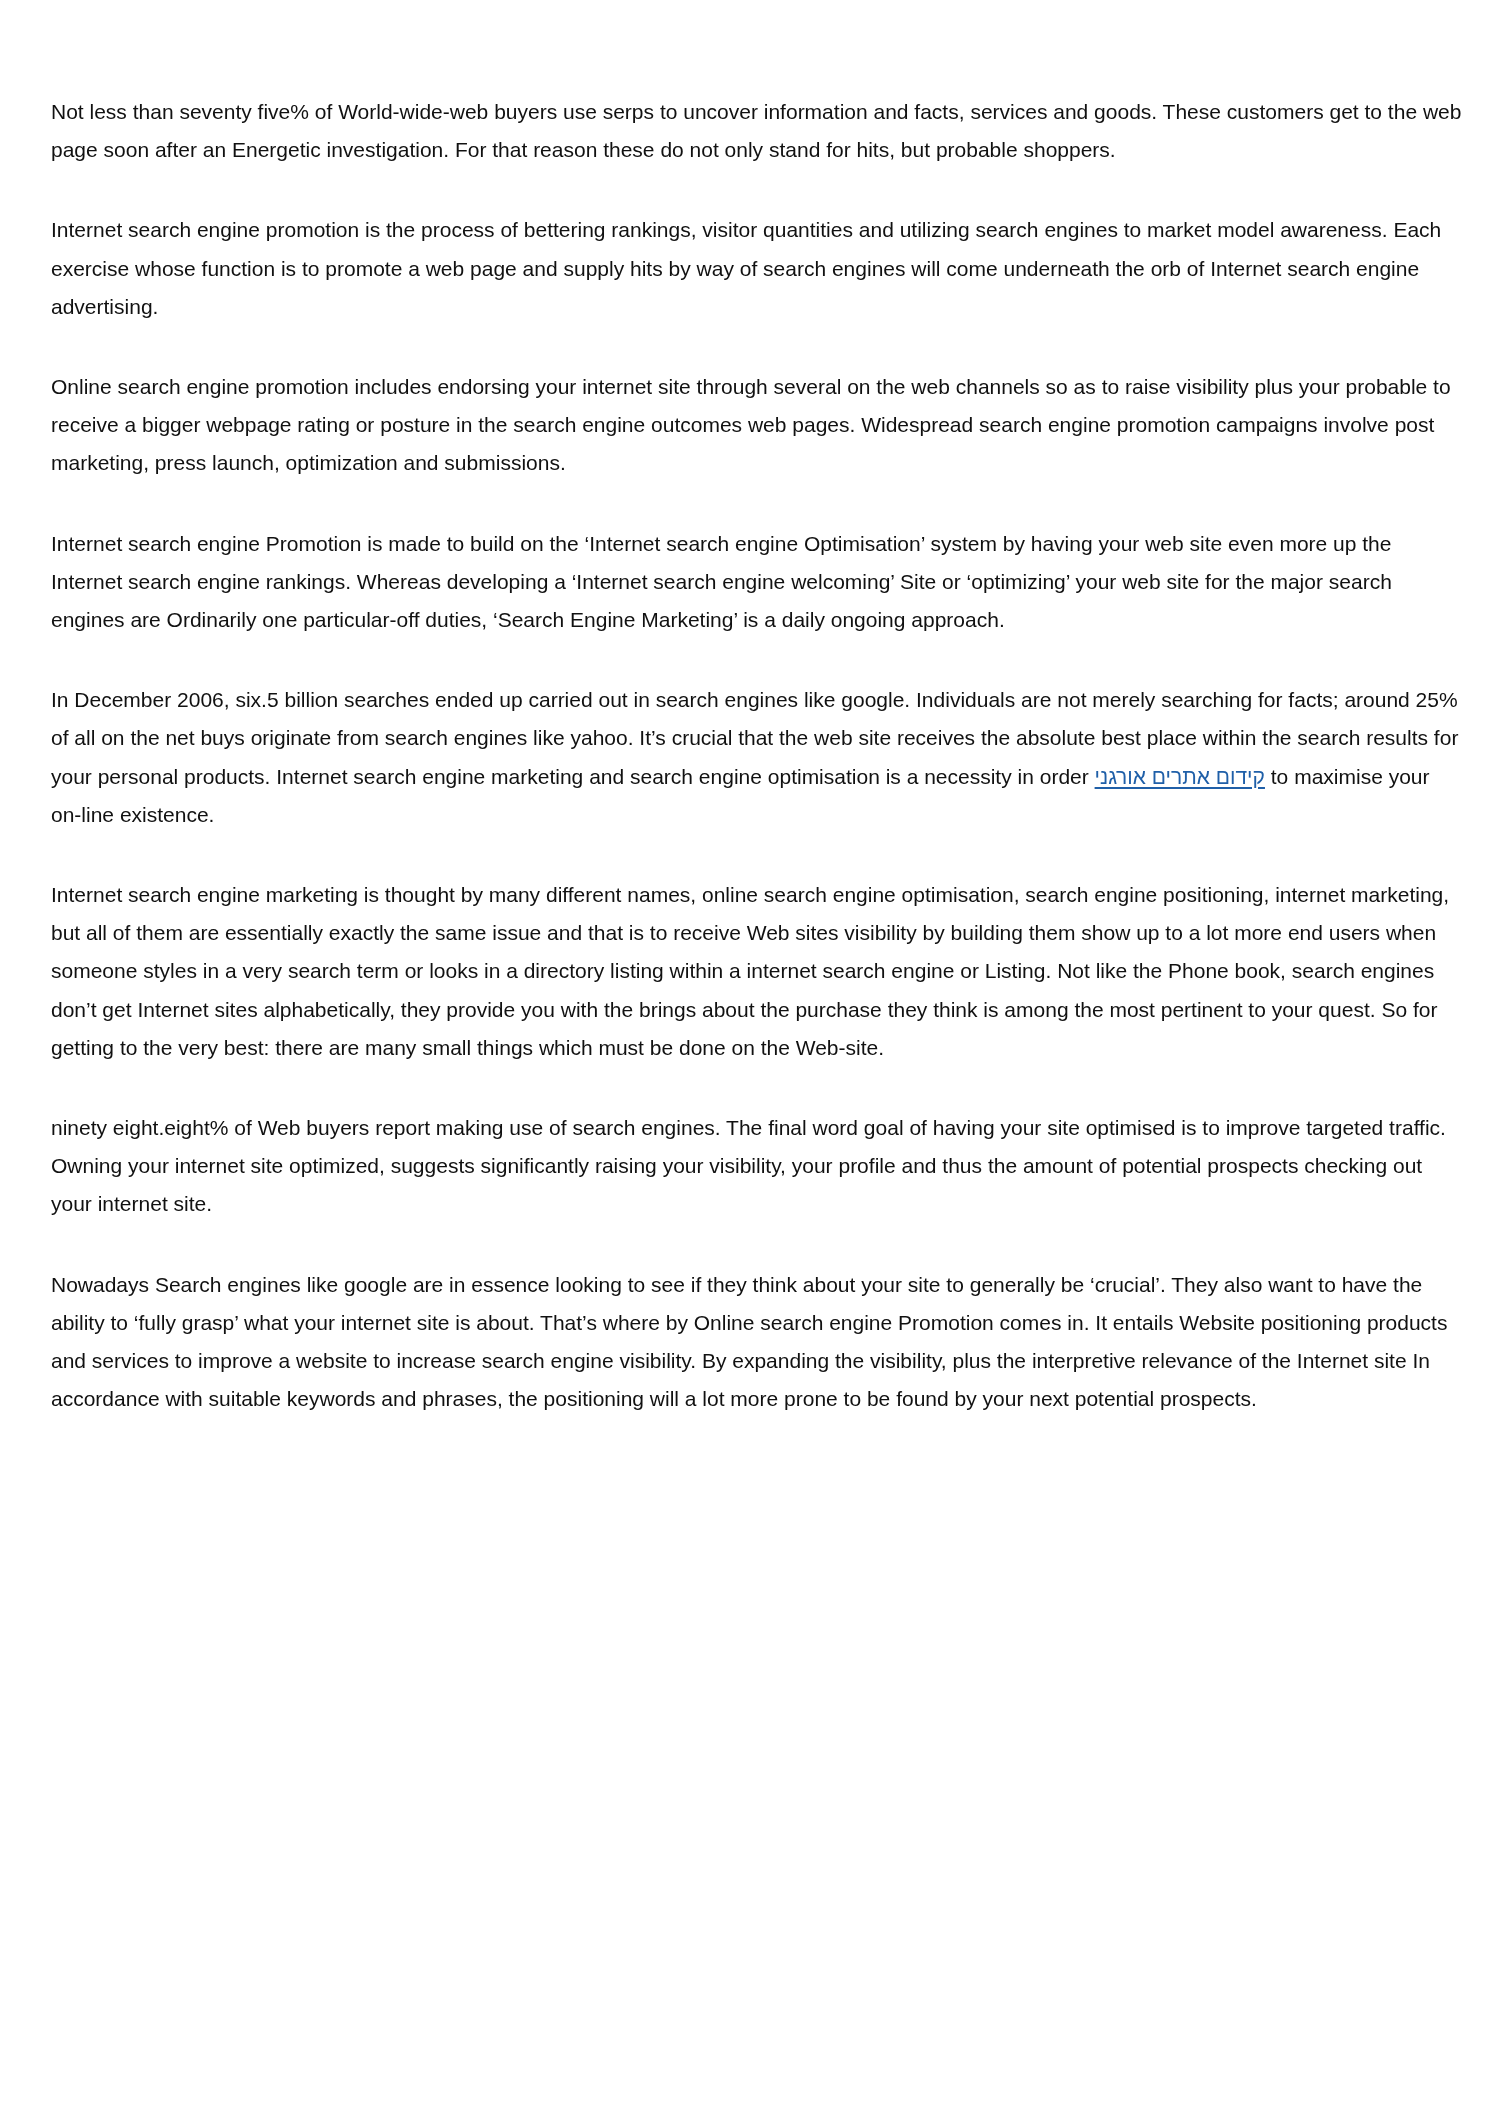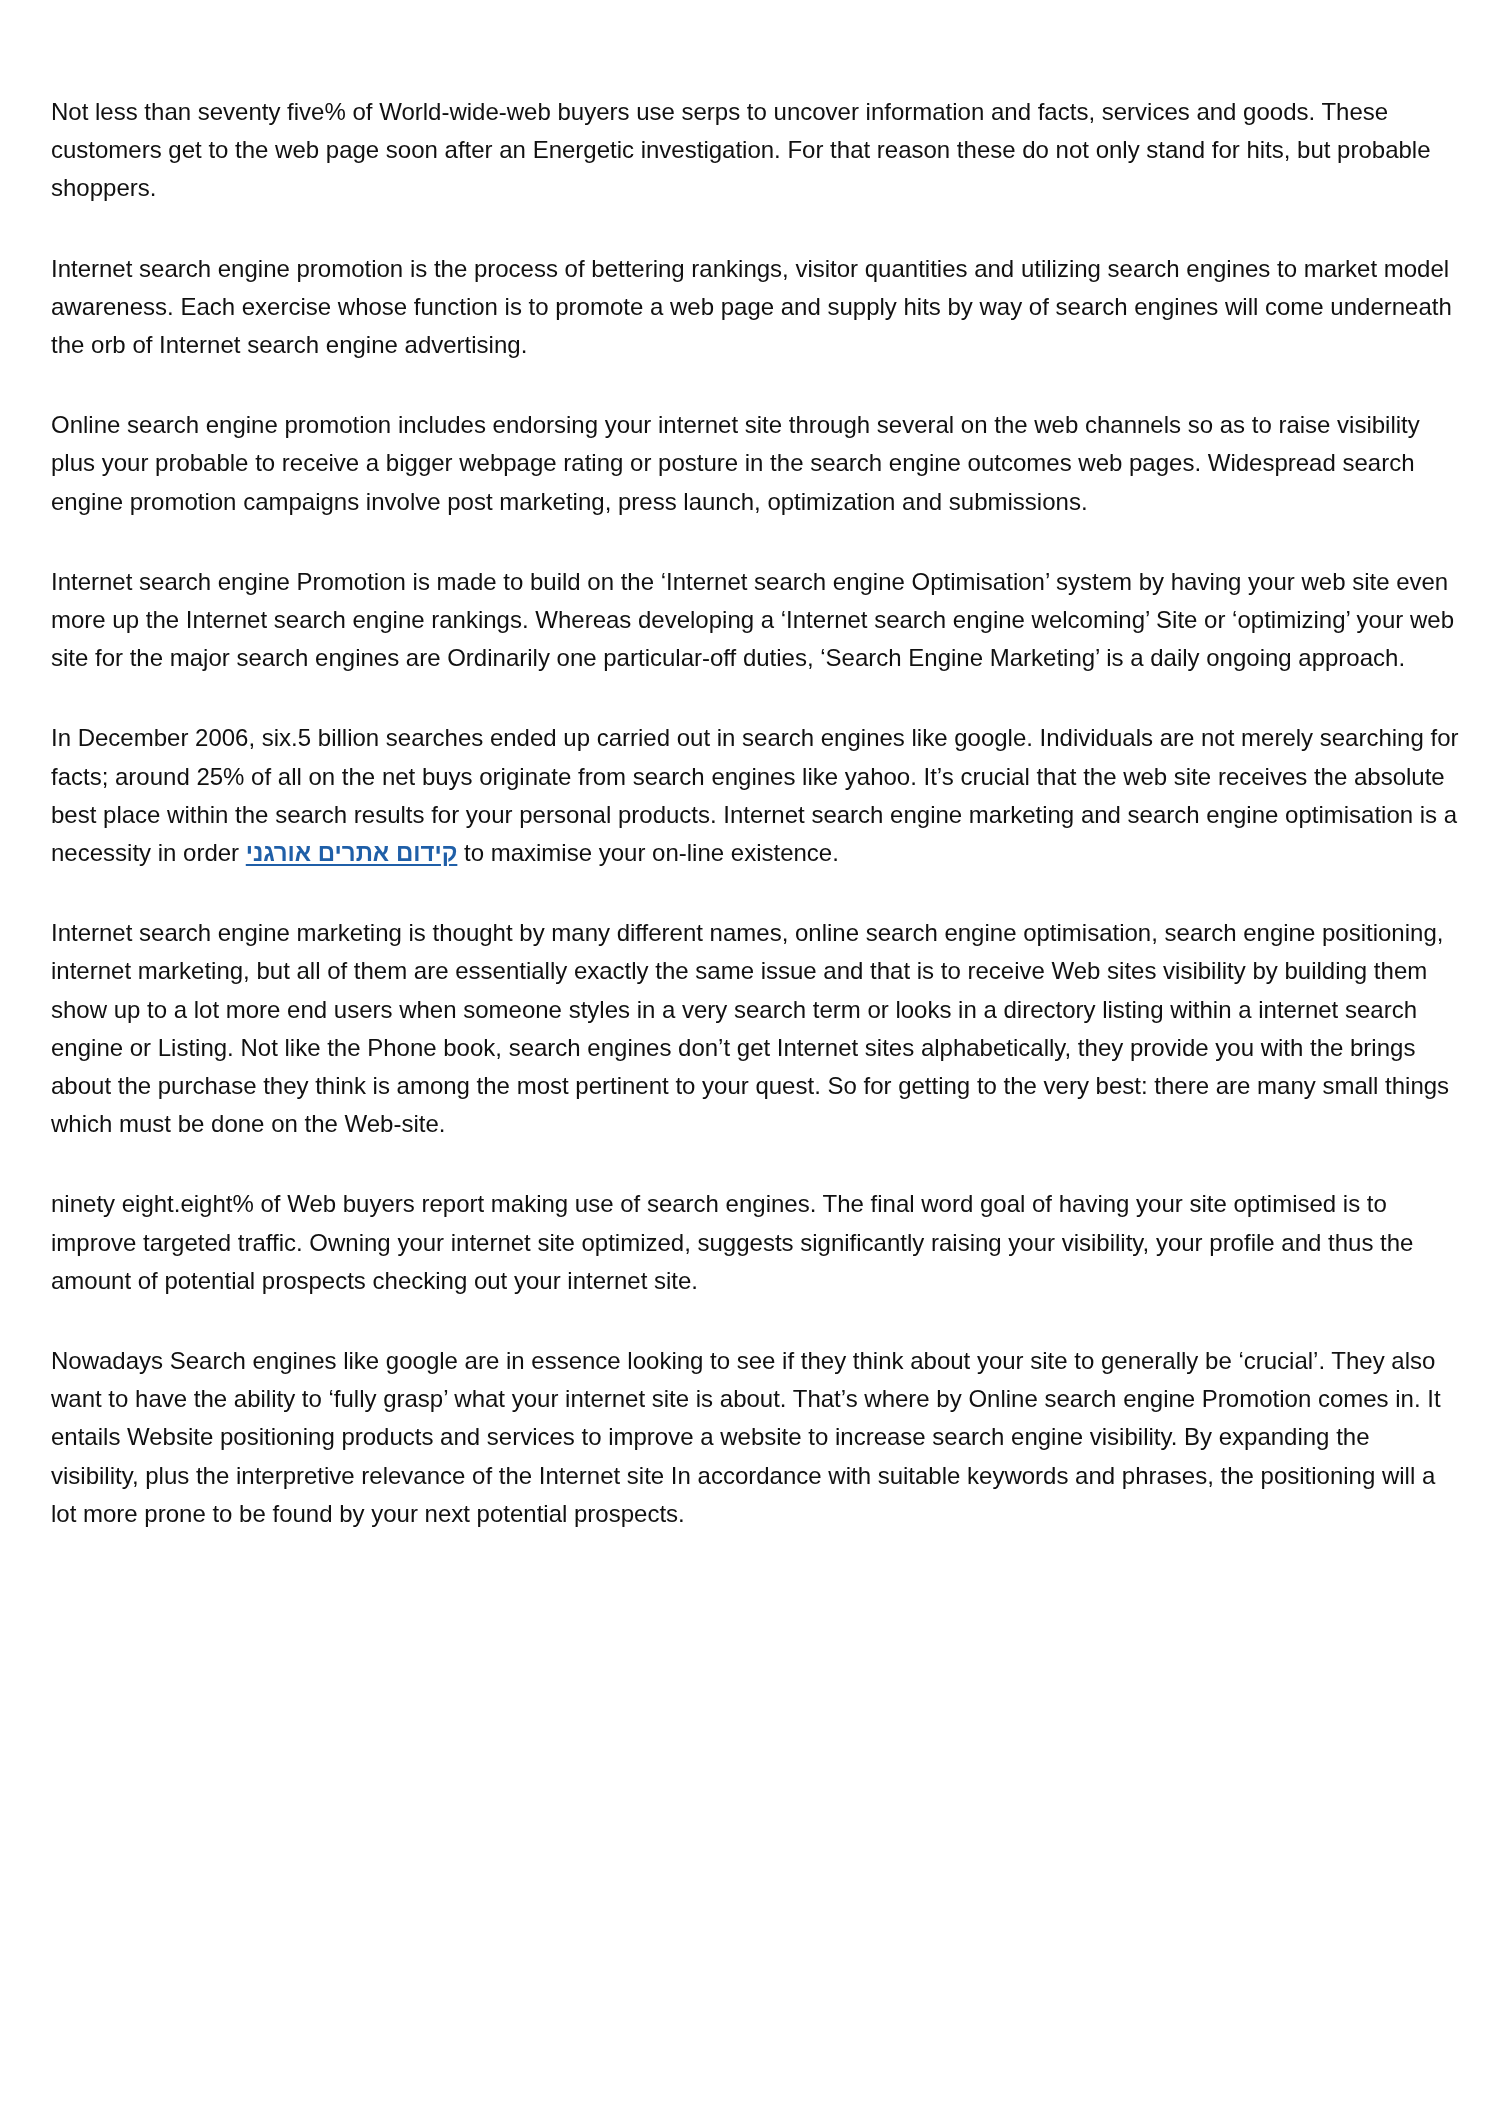--- a/index.html
+++ b/index.html
@@ -12,37 +12,36 @@
     height: 2123px;
     position: relative;
     overflow: hidden;
   }
   .page {
     position: absolute;
     left: 51px;
     top: 93px;
     width: 1412px;
     font-family: "Liberation Sans", sans-serif;
-    font-size: 24px;
+    font-size: 21px;
     line-height: 38.2px;
     color: #111111;
   }
   .para {
     margin: 0 0 42px 0;
   }
   .link {
     color: #1f5fa8;
     text-decoration: underline;
     text-underline-offset: 3px;
     cursor: pointer;
   }
   .link-text {
     direction: rtl;
     unicode-bidi: embed;
-    font-weight: bold;
   }
 </style>
 </head>
 <body>
 
 <main class="page">
   <p class="para">Not less than seventy five% of World-wide-web buyers use serps to uncover information and facts, services and goods. These customers get to the web page soon after an Energetic investigation. For that reason these do not only stand for hits, but probable shoppers.</p>
   <p class="para">Internet search engine promotion is the process of bettering rankings, visitor quantities and utilizing search engines to market model awareness. Each exercise whose function is to promote a web page and supply hits by way of search engines will come underneath the orb of Internet search engine advertising.</p>
   <p class="para">Online search engine promotion includes endorsing your internet site through several on the web channels so as to raise visibility plus your probable to receive a bigger webpage rating or posture in the search engine outcomes web pages. Widespread search engine promotion campaigns involve post marketing, press launch, optimization and submissions.</p>
   <p class="para">Internet search engine Promotion is made to build on the ‘Internet search engine Optimisation’ system by having your web site even more up the Internet search engine rankings. Whereas developing a ‘Internet search engine welcoming’ Site or ‘optimizing’ your web site for the major search engines are Ordinarily one particular-off duties, ‘Search Engine Marketing’ is a daily ongoing approach.</p>

